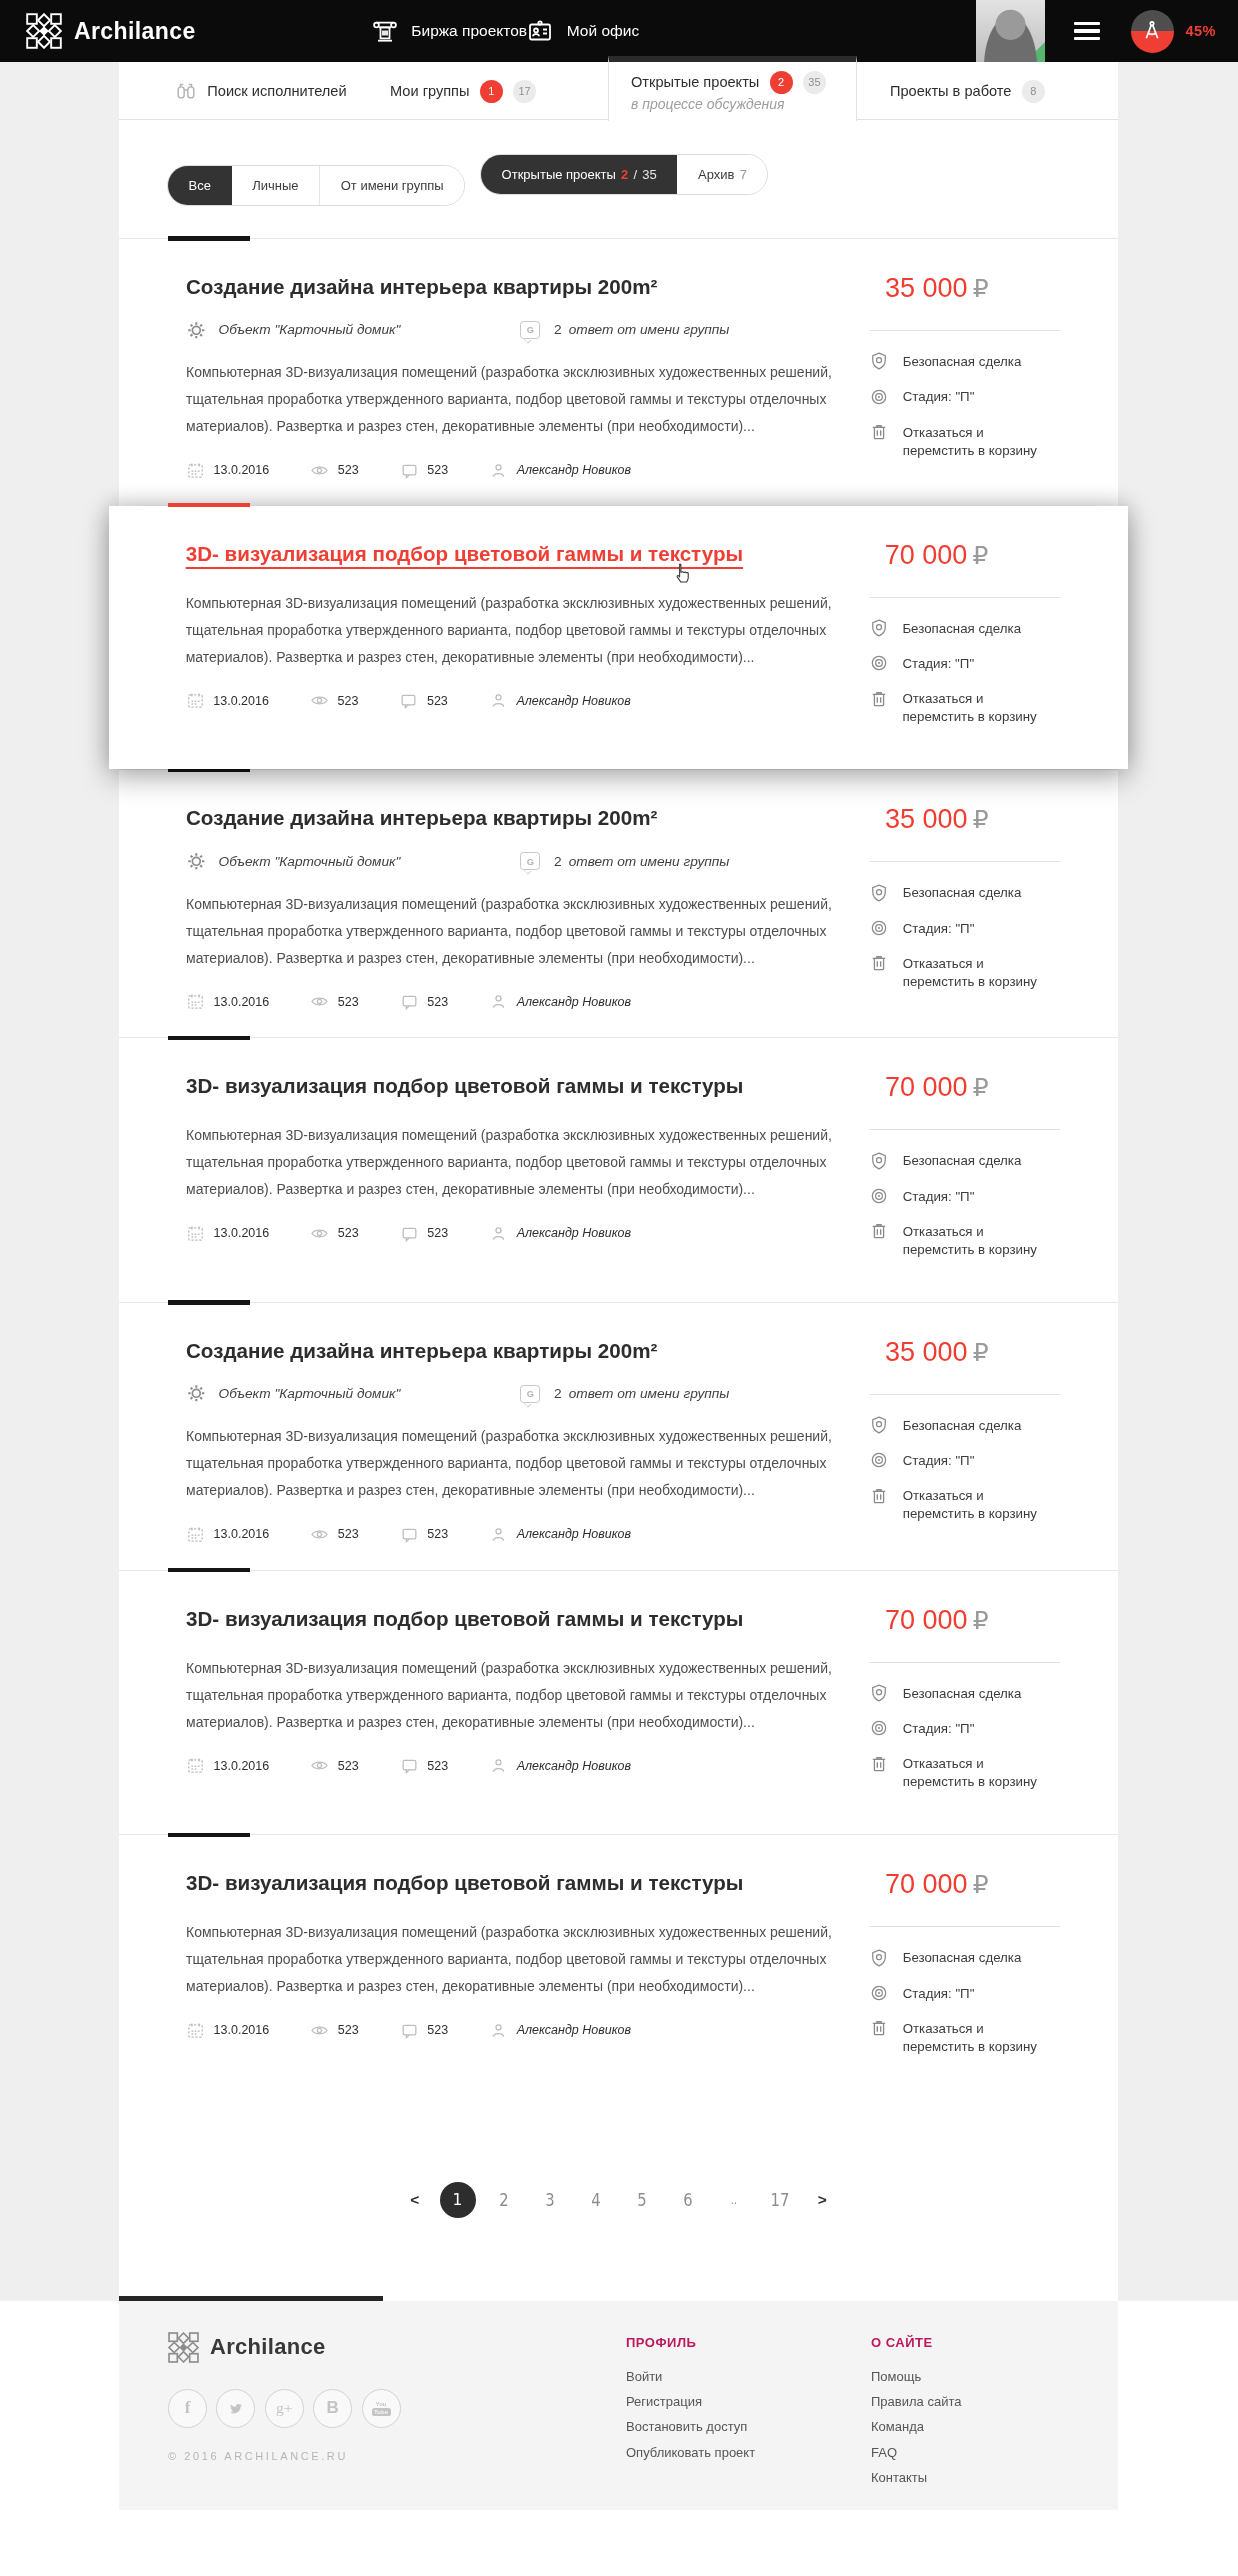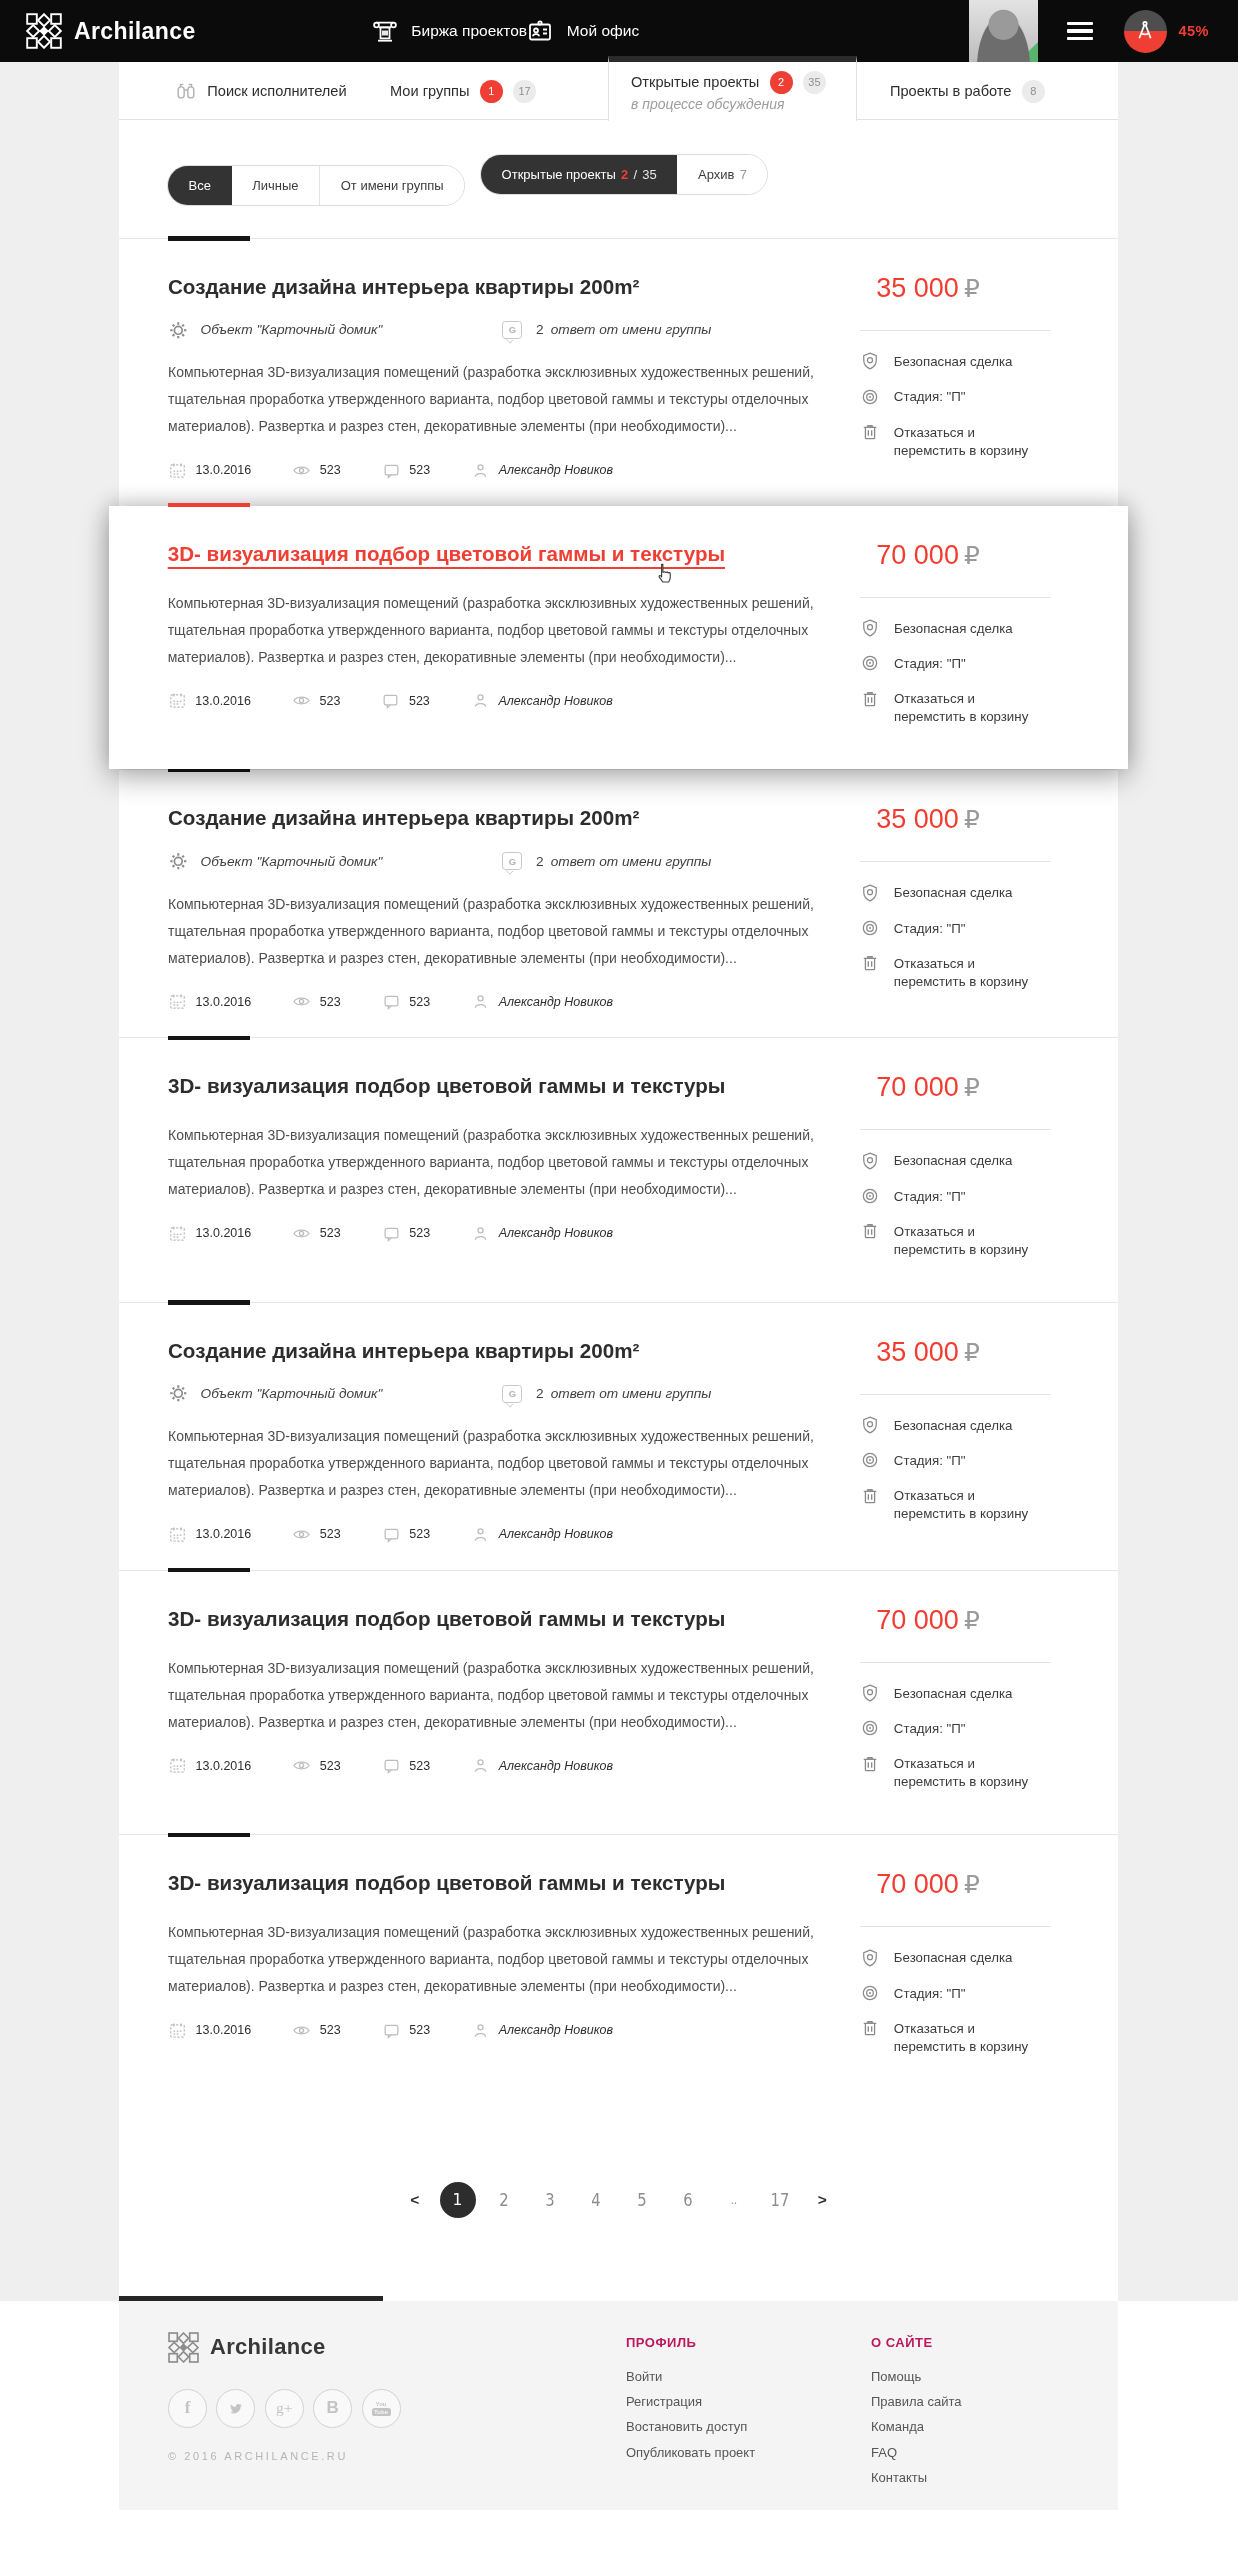--- a/index.html
+++ b/index.html
@@ -7,21 +7,21 @@
   body { font-family:"Liberation Sans", sans-serif; background:#fff; color:#333; }
 
   
   .top-header { height:62px; background:#0b0b0b; display:flex; align-items:center; position:relative; }
   .brand { display:flex; align-items:center; gap:12px; margin-left:26px; color:#fff; }
   .brand svg { width:36px; height:36px; }
   .brand-name { font-size:23px; font-weight:700; letter-spacing:0.4px; color:#fff; }
   .main-nav { display:flex; align-items:center; margin-left:176px; }
   .nav-item { display:flex; align-items:center; gap:13.7px; color:#fff; font-size:15.5px; cursor:pointer; }
   .nav-item svg { width:26px; height:26px; }
-  .header-right { position:absolute; right:7px; top:0; height:62px; display:flex; align-items:center; }
+  .header-right { position:absolute; right:0; top:0; height:62px; display:flex; align-items:center; }
   .avatar { width:69px; height:62px; position:relative; overflow:hidden;
     background:
       radial-gradient(circle at 50% 40%, #9a9a9a 0 14.6px, transparent 15.5px),
       radial-gradient(ellipse at 50% 108%, #6d6d6d 0 26px, transparent 27px),
       linear-gradient(315deg, #57b56d 0 13.7px, transparent 14.6px),
       linear-gradient(180deg, #e3e3e3, #bdbdbd); }
   .hamburger { width:26px; display:flex; flex-direction:column; gap:4.3px; margin:0 31px 0 29px; cursor:pointer; }
   .hamburger i { display:block; height:3.4px; background:#fff; border-radius:0.9px; }
   .progress-circle { width:43px; height:43px; border-radius:50%; background:linear-gradient(#4e4e4e 50%, #ef3e33 50%); display:flex; align-items:center; justify-content:center; }
   .progress-circle svg { width:24px; height:24px; }
@@ -60,21 +60,21 @@
   .pill.dark .cnt-gray { color:#e6e6e6; }
 
   
   .card { position:relative; border-top:0.9px solid #e6e6e6; padding:0 49px 26px; min-height:266px; }
   .card.no-object { min-height:242px; }
   .dash { position:absolute; top:-2.6px; left:49px; width:82px; height:4.3px; background:#151515; }
   .card.highlighted { background:#fff; margin:0 -10.3px; padding:0 59px 26px; border-top:none; box-shadow:0 8.6px 27.5px rgba(0,0,0,.33), 0 -5.2px 19px rgba(0,0,0,.14); z-index:3; }
   .card.highlighted .dash { background:#ef3e33; left:59px; }
 
   .card-flex { display:flex; }
-  .card-left { width:696px; }
+  .card-left { width:696px;margin-left:18px; }
   .card-title { font-size:20.6px; font-weight:700; color:#2d2d2d; margin-top:36px; position:relative; display:inline-block; cursor:pointer; }
   .card.highlighted .card-title { color:#ef3e33; text-decoration:underline; text-decoration-thickness:1.7px; text-underline-offset:6px; }
   .cursor-icon { display:none; position:absolute; left:485px; top:20.6px; width:22px; height:22px; }
   .card.highlighted .cursor-icon { display:block; }
 
   .object-row { display:flex; align-items:center; margin-top:20.6px; font-size:13.7px; color:#3f3f3f; }
   .object-row svg { width:20.6px; height:20.6px; margin-right:12px; }
   .object-label { font-style:italic; }
   .bubble { width:20px; height:18px; border:1.7px solid #c7c7c7; border-radius:3.4px; color:#b3b3b3; font-size:9.4px; font-weight:700; display:inline-flex; align-items:center; justify-content:center; margin-left:120px; position:relative; }
   .bubble:after { content:""; position:absolute; left:2.6px; bottom:-5.2px; width:6px; height:6px; background:#fff; border-right:1.7px solid #c7c7c7; border-bottom:1.7px solid #c7c7c7; transform:rotate(45deg) scaleY(.8); clip-path:polygon(100% 0,100% 100%,0 100%); }

